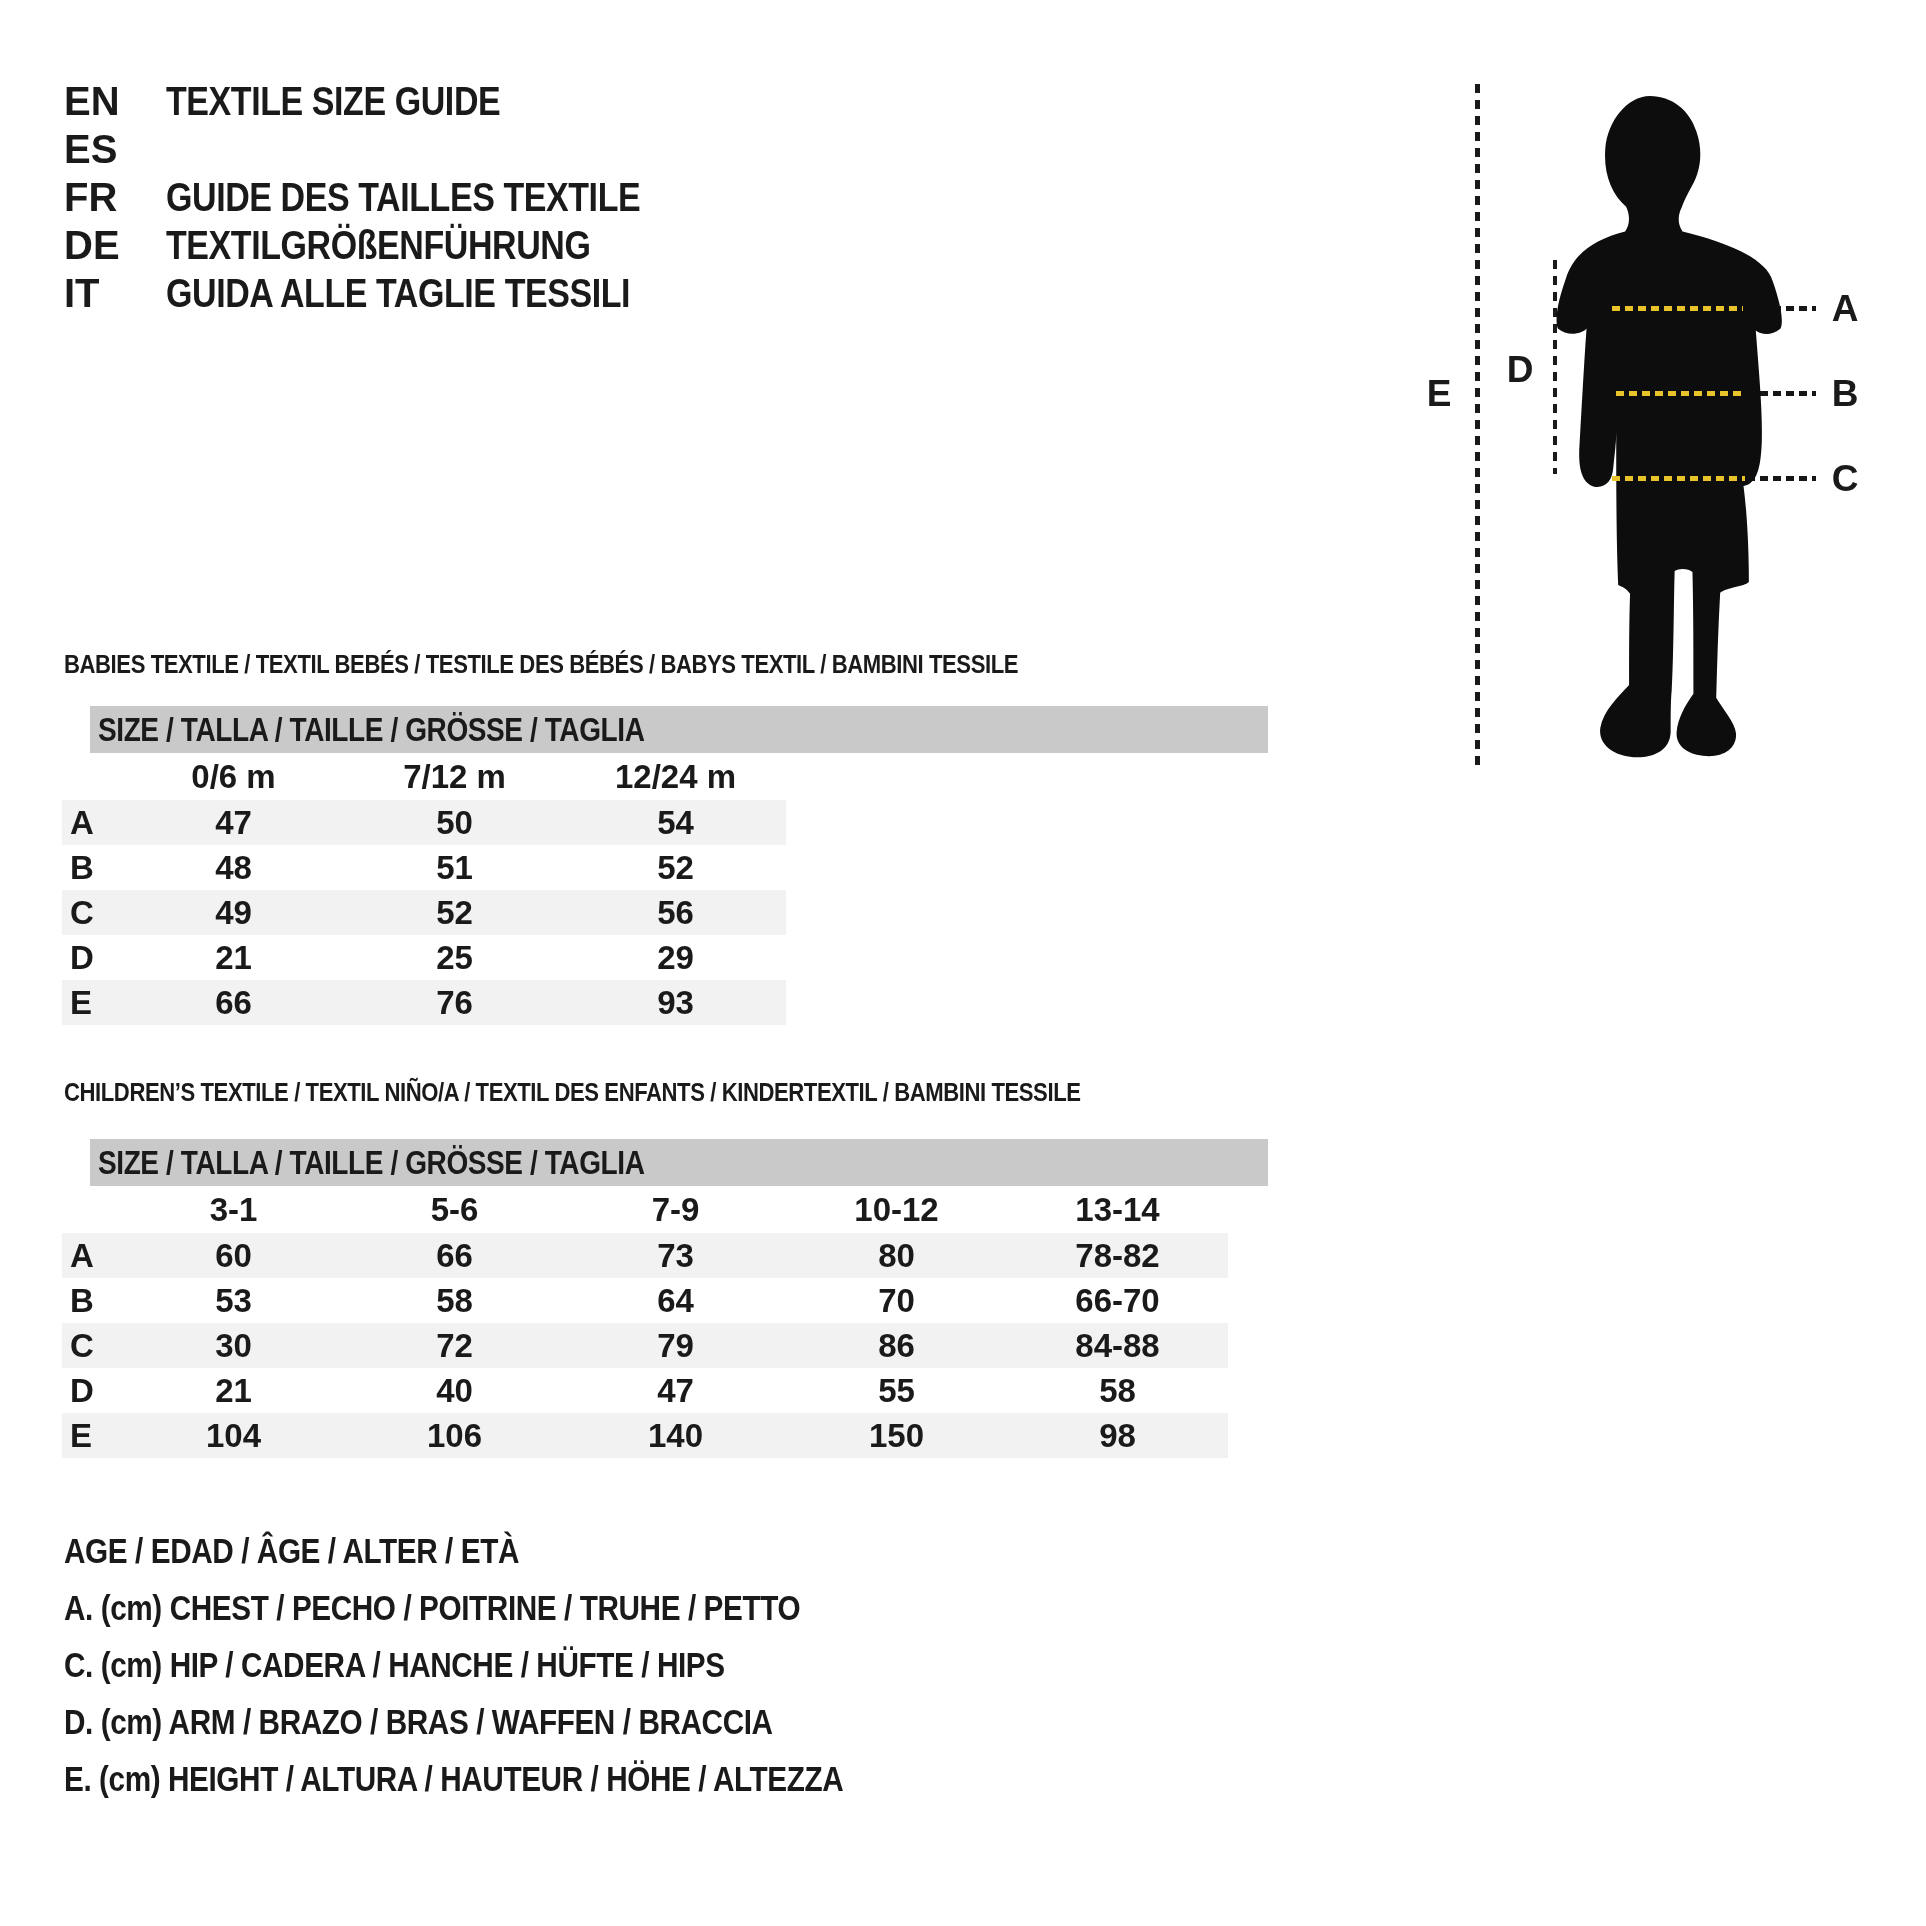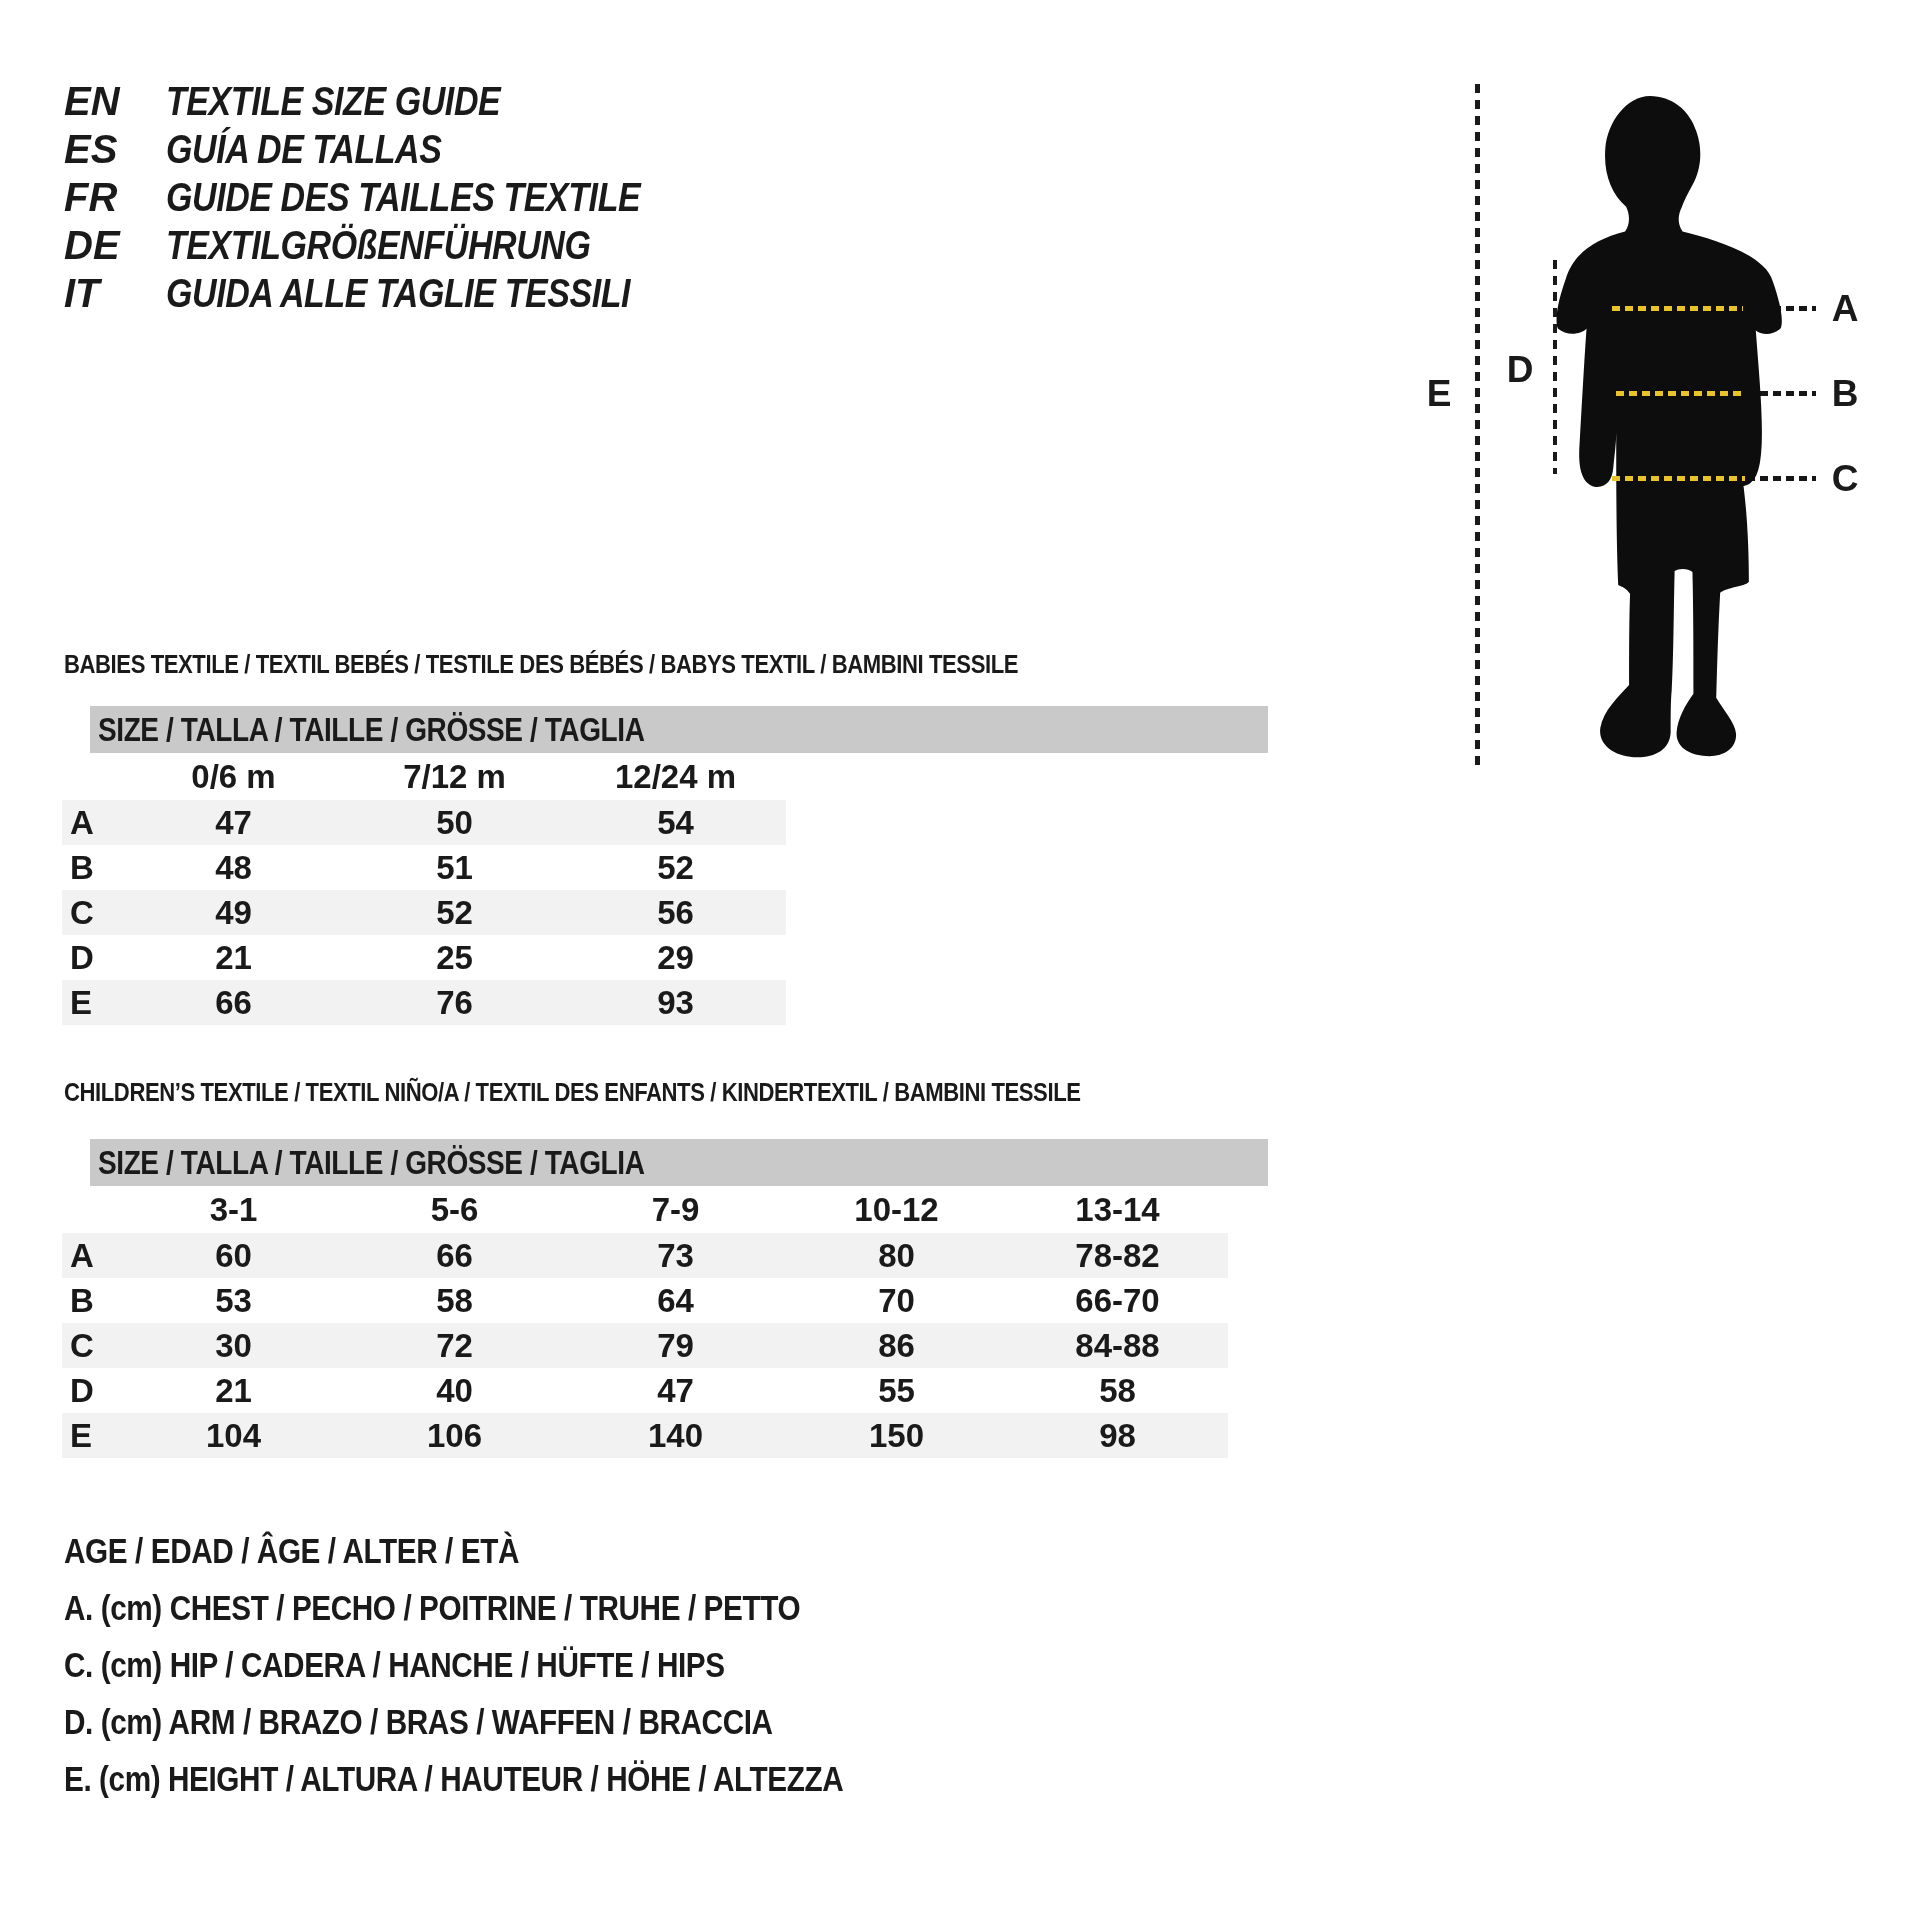--- a/index.html
+++ b/index.html
@@ -8,21 +8,21 @@
     --rowalt:#f2f2f2;
     --accent:#e9c32a;
   }
   html,body{margin:0;padding:0;background:#fff;}
   #canvas{
     position:relative;width:1927px;height:1927px;background:#fff;overflow:hidden;
     font-family:"Liberation Sans","DejaVu Sans",sans-serif;color:var(--ink);
   }
   .cond{display:inline-block;transform:scaleX(.85);transform-origin:0 50%;white-space:nowrap;letter-spacing:-0.5px;}
   
-  #lang-block{position:absolute;left:64px;top:77px;font-style:italic;}
+  #lang-block{position:absolute;left:64px;top:77px;}
   .lang-row{height:48px;line-height:48px;font-size:40px;font-weight:700;white-space:nowrap;}
   .lang-code{position:absolute;left:0;width:69px;}
   .lang-title{position:absolute;left:79px;margin-left:23px;}
   .lang-row{position:relative;width:891px;}
   
   .vdash{position:absolute;background-image:repeating-linear-gradient(to bottom,var(--ink) 0 9px,transparent 9px 16px);}
   .hdash{position:absolute;height:5px;background-image:repeating-linear-gradient(to right,#161616 0 8px,transparent 8px 13px);}
   .hdash.yellow{background-image:repeating-linear-gradient(to right,var(--accent) 0 8px,transparent 8px 13px);z-index:3;}
   .fig-label{position:absolute;font-size:37px;font-weight:700;line-height:42px;text-align:center;width:44px;}
   #silhouette{position:absolute;left:1539px;top:84px;width:297px;height:693px;z-index:1;}
@@ -46,21 +46,20 @@
 
 <div id="canvas">
 
   <div id="lang-block">
       <div class="lang-row">
         <span class="lang-code">EN</span>
         <span class="lang-title"><span class="cond">TEXTILE SIZE GUIDE</span></span>
       </div>
       <div class="lang-row">
         <span class="lang-code">ES</span>
-        <span class="lang-title"><span class="cond">GUÍA DE TALLAS</span></span>
       </div>
       <div class="lang-row">
         <span class="lang-code">FR</span>
         <span class="lang-title"><span class="cond">GUIDE DES TAILLES TEXTILE</span></span>
       </div>
       <div class="lang-row">
         <span class="lang-code">DE</span>
         <span class="lang-title"><span class="cond">TEXTILGRÖßENFÜHRUNG</span></span>
       </div>
       <div class="lang-row">

